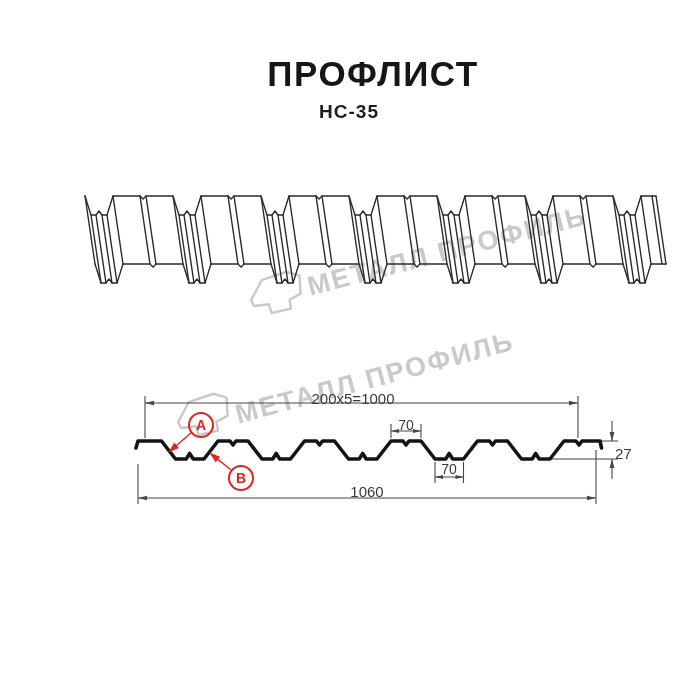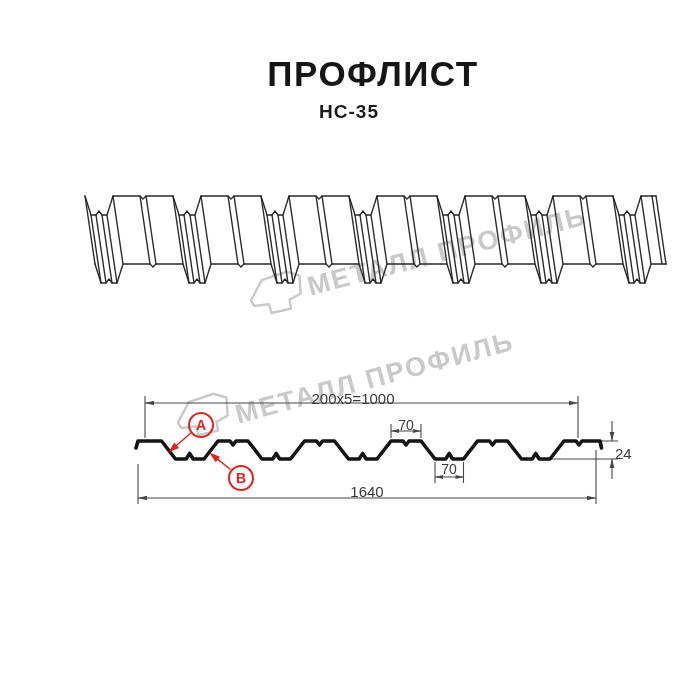--- a/index.html
+++ b/index.html
@@ -153,22 +153,22 @@
       <path d="M69,42 L50,58.5" fill="none"></path>
       <polygon points="47,61 51.4,53.8 54.8,57.7"></polygon>
       <path d="M107.6,79.5 L91,66.4" fill="none"></path>
       <polygon points="88,64 95.9,67 92.7,71"></polygon>
     </g>
   </svg>
 
   <div class="dim-text dim-coverage">200x5=1000</div>
   <div class="dim-text dim-top70">70</div>
   <div class="dim-text dim-bot70">70</div>
-  <div class="dim-text dim-h35">24</div>
-  <div class="dim-text dim-overall">1640</div>
+  <div class="dim-text dim-h35">27</div>
+  <div class="dim-text dim-overall">1060</div>
 
   <div class="marker marker-a">
     <span>A</span>
   </div>
   <div class="marker marker-b">
     <span>B</span>
   </div>
 
 
 </div>

